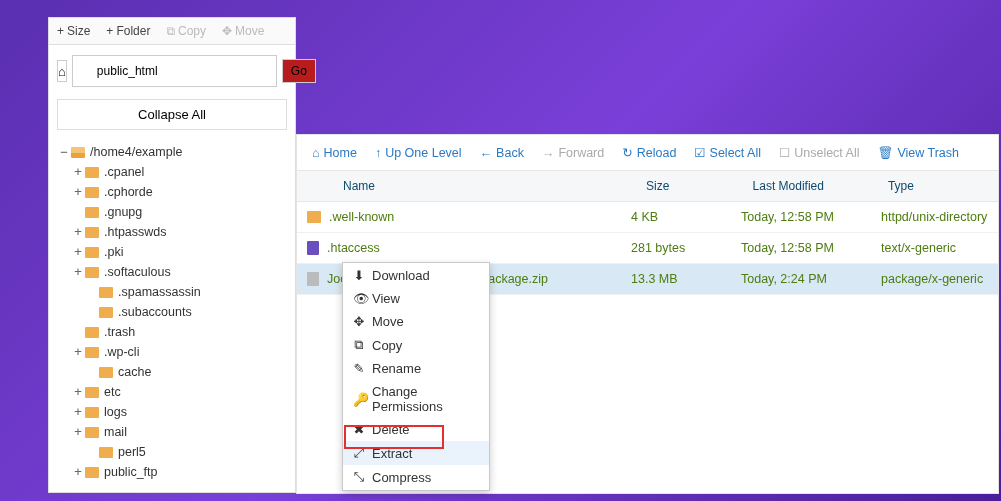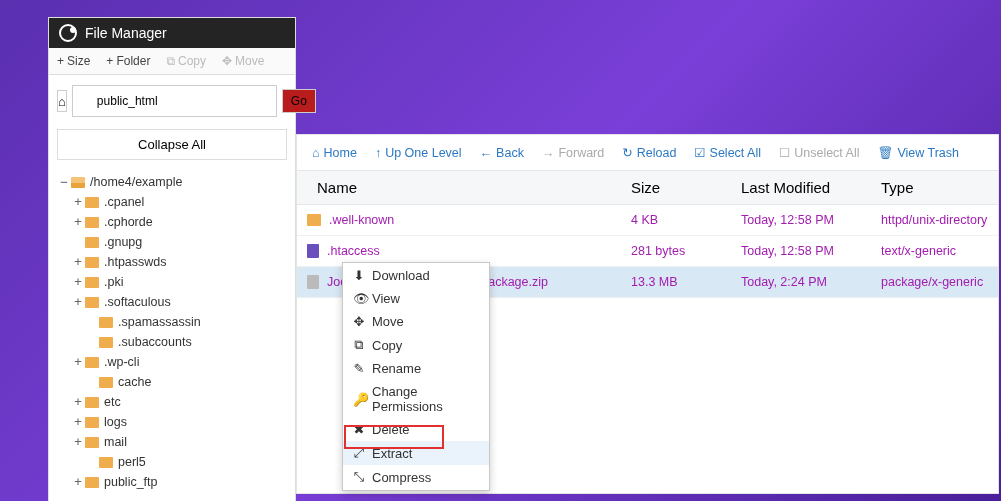--- a/index.html
+++ b/index.html
@@ -124,35 +124,36 @@
   height: 36px;
 }
 .r-btn.gray { color: #aaa; }
 .table {
   width: 100%;
 }
 .thead {
   display: flex;
   background: #f5f7f9;
   border-bottom: 1px solid #e7e7e7;
-  color: #000000;
-  font-size: 15px;
+  color: #0c4a6e;
+  font-size: 12px;
+  padding-left: 26px;
 }
 .th, .td {
   padding: 8px 6px;
   overflow: hidden; text-overflow: ellipsis; white-space: nowrap;
 }
 .c-name { width: 328px; padding-left: 20px; }
 .c-size { width: 110px; }
 .c-mod  { width: 140px; }
 .c-type { width: 120px; }
 .trow {
   display: flex; align-items: center;
   font-size: 12.5px;
-  color: #a21caf;
+  color: #4d7c0f;
   border-bottom: 1px solid #f0f0f0;
 }
 .trow.sel { background: #d9e8f5; }
 .trow .c-name { display: flex; align-items: center; gap: 8px; padding-left: 10px; }
 .f-ic { width: 14px; height: 12px; background: #f0ad4e; border-radius: 1px; }
 .doc-ic {
   width: 12px; height: 14px;
   background: #6a4fbf;
   border-radius: 1px;
   position: relative;
@@ -186,24 +187,20 @@
   left: 344px; top: 425px;
   width: 100px; height: 24px;
   border: 2px solid #e03030;
   pointer-events: none;
 }
 </style>
 </head>
 <body>
 
 <div class="panel-left">
-  <div class="titlebar">
-    <span class="cp-logo"></span>
-    <span>File Manager</span>
-  </div>
   <div class="toolbar">
     <div class="tool-btn">
         <span>+</span>
         <span>Size</span>
       </div>
     <div class="tool-btn">
         <span>+</span>
         <span>Folder</span>
       </div>
     <div class="tool-btn disabled">
@@ -262,20 +259,25 @@
           <span class="exp"></span>
           <span class="fold-ic"></span>
           <span class="lbl">.spamassassin</span>
         </div>
         <div class="tree-item ind2">
           <span class="exp"></span>
           <span class="fold-ic"></span>
           <span class="lbl">.subaccounts</span>
         </div>
         <div class="tree-item ind1">
+          <span class="exp"></span>
+          <span class="fold-ic"></span>
+          <span class="lbl">.trash</span>
+        </div>
+        <div class="tree-item ind1">
           <span class="exp">+</span>
           <span class="fold-ic"></span>
           <span class="lbl">.wp-cli</span>
         </div>
         <div class="tree-item ind2">
           <span class="exp"></span>
           <span class="fold-ic"></span>
           <span class="lbl">cache</span>
         </div>
         <div class="tree-item ind1">

